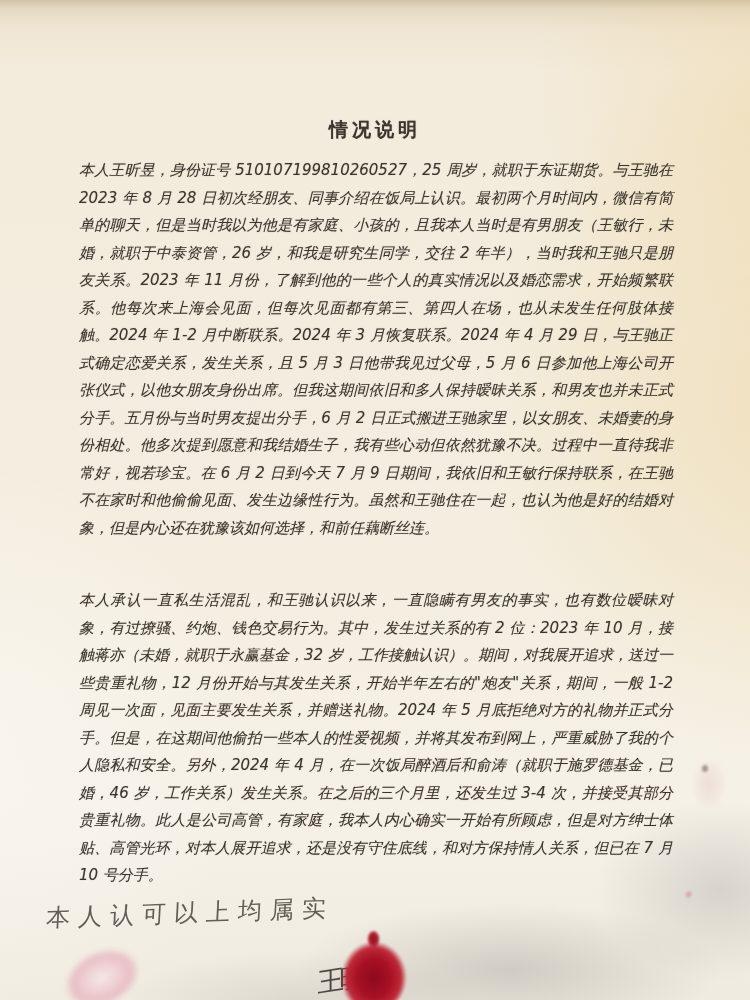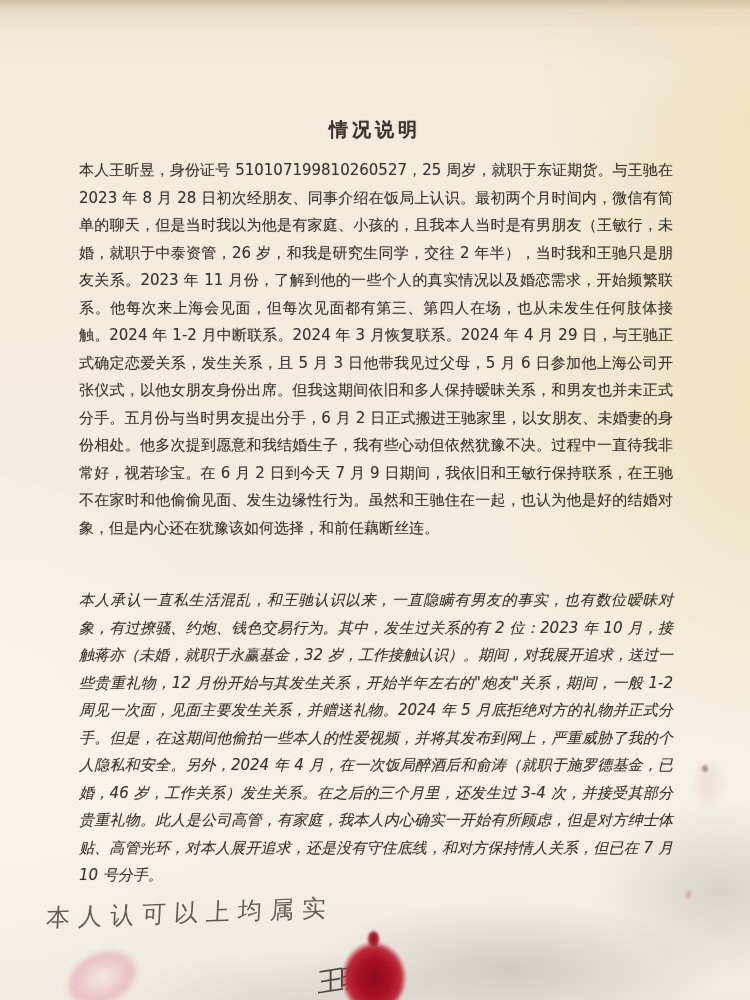--- a/index.html
+++ b/index.html
@@ -28,21 +28,21 @@
     font-size:19px; font-weight:bold; letter-spacing:4px; color:var(--ink);
     text-shadow:0 0 1px rgba(59,53,44,0.45);
     margin-top:47px;
   }
   .body-text{
     position:absolute; left:79px; width:594px;
     text-align:justify; text-justify:inter-ideograph;
     font-size:15px; line-height:27.5px; color:var(--ink);
     text-shadow:0 0 1px rgba(59,53,44,0.35);
   }
-  .p1{top:157px;}
+  .p1{top:157px;font-style:italic;}
   .p2{top:587px;font-style:italic;}
   .handwriting{
     position:absolute; left:46px; top:897px;
     font-size:24px; letter-spacing:8px; color:var(--handwriting-ink);
     transform:rotate(-2deg) skewX(-5deg); opacity:0.88; white-space:nowrap;
   }
   .signature{
     position:absolute; left:317px; top:960px; z-index:1;
     font-size:27px; letter-spacing:-5px; color:#3d3831;
     transform:rotate(-9deg) skewX(-9deg); opacity:0.9; white-space:nowrap;

